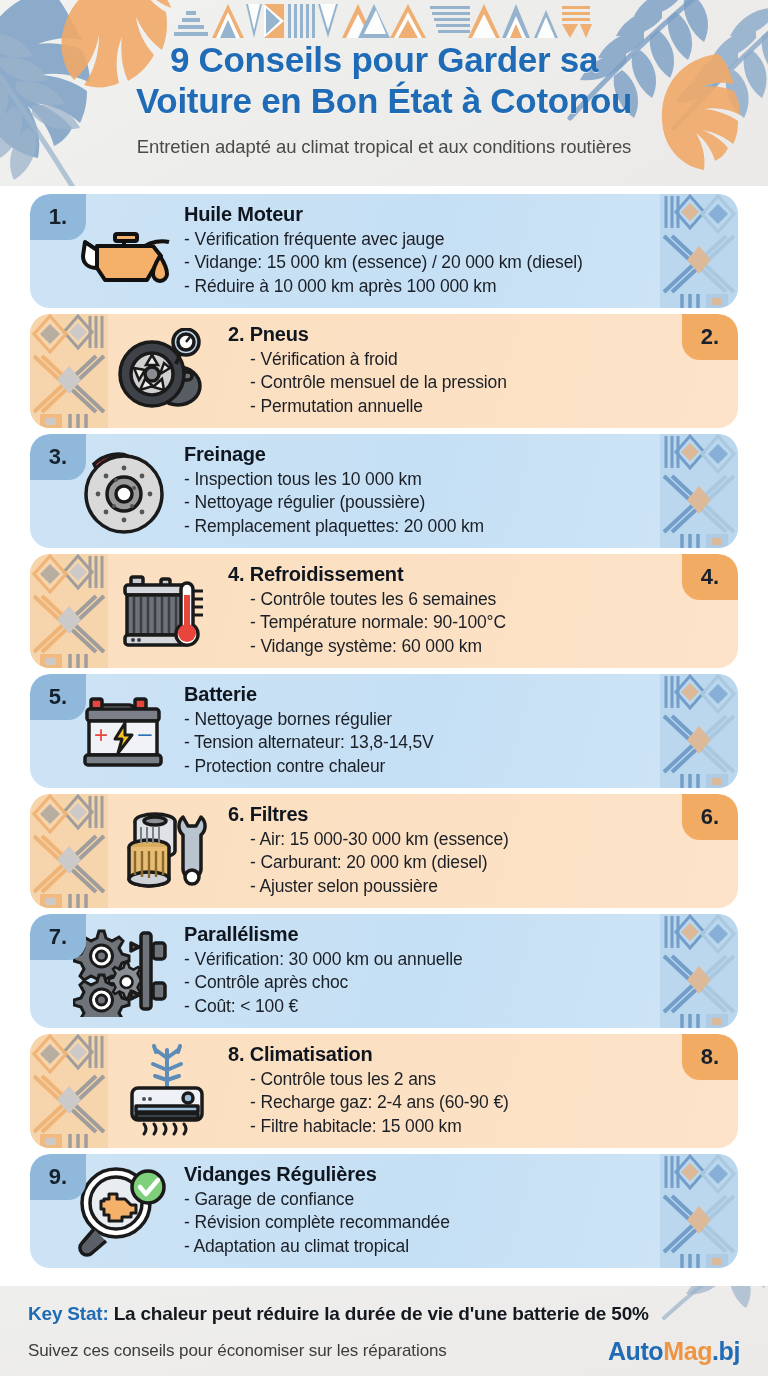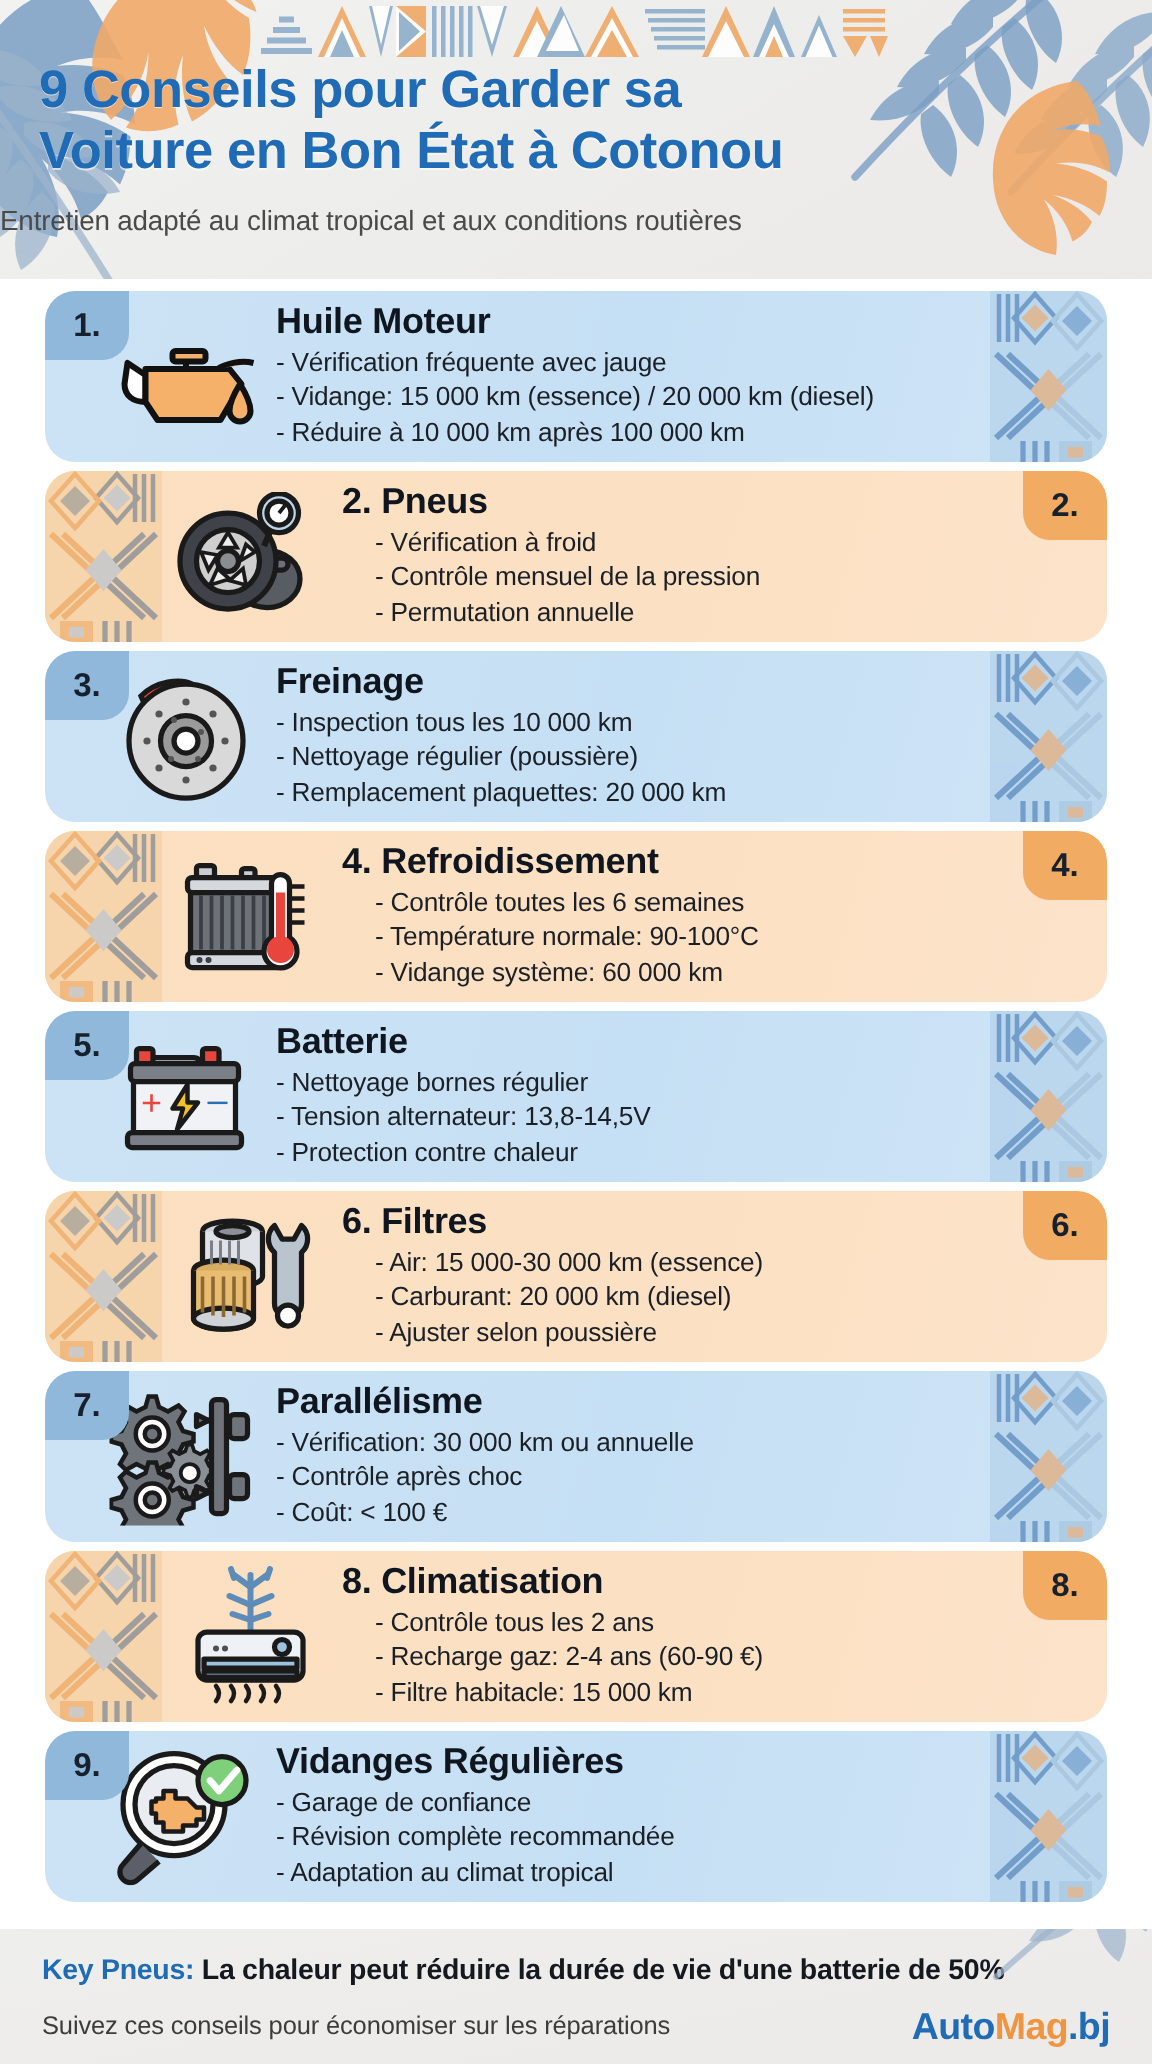--- a/index.html
+++ b/index.html
@@ -19,20 +19,21 @@
     width: 768px;
     height: 186px;
     background: linear-gradient(150deg, #f2f2f0 0%, #ededeb 45%, #eceae8 100%);
     overflow: hidden;
   }
 
   .header-inner {
     position: relative;
     z-index: 5;
     padding-top: 40px;
+    text-align: center;
   }
 
   .main-title {
     font-size: 35px;
     font-weight: bold;
     color: #1f6bb5;
     line-height: 1.17;
     letter-spacing: -0.3px;
     text-shadow: 0 1px 0 rgba(255,255,255,0.6);
     padding: 0 26px;
@@ -142,21 +143,21 @@
   .card-body {
     position: relative;
     z-index: 2;
     flex: 1;
     padding-right: 70px;
     padding-left: 2px;
   }
   .card.even .card-body { }
 
   .card-title {
-    font-size: 24px;
+    font-size: 20px;
     font-weight: bold;
     color: #10161f;
     line-height: 1.05;
     margin-bottom: 3px;
     letter-spacing: -0.2px;
   }
 
   .card-lines { list-style: none; }
 
   .card-lines li {
@@ -945,19 +946,19 @@
         <path d="M108 24 C 122 34, 124 52, 116 66 C 104 58, 98 42, 100 30z"></path>
         <path d="M90 44 C 104 54, 106 72, 98 86 C 86 78, 80 62, 82 50z"></path>
         <path d="M114 6 C 96 6, 82 16, 74 30 C 92 32, 104 24, 114 12z"></path>
         <path d="M96 26 C 78 26, 64 36, 56 50 C 74 52, 86 44, 96 32z"></path>
         <path d="M78 48 C 60 48, 46 58, 38 72 C 56 74, 68 66, 78 54z"></path>
       </g>
     </svg>
   </div>
 
   <div class="footer-stat">
-    <span class="key-label">Key Pneus:</span><span> La chaleur peut réduire la durée de vie d'une batterie de 50%</span>
+    <span class="key-label">Key Stat:</span><span> La chaleur peut réduire la durée de vie d'une batterie de 50%</span>
   </div>
   <div class="footer-row">
     <div class="footer-note">Suivez ces conseils pour économiser sur les réparations</div>
     <div class="brand"><span class="b-auto">Auto</span><span class="b-mag">Mag</span><span class="b-tld">.bj</span></div>
   </div>
 </div>
 
 </body></html>

